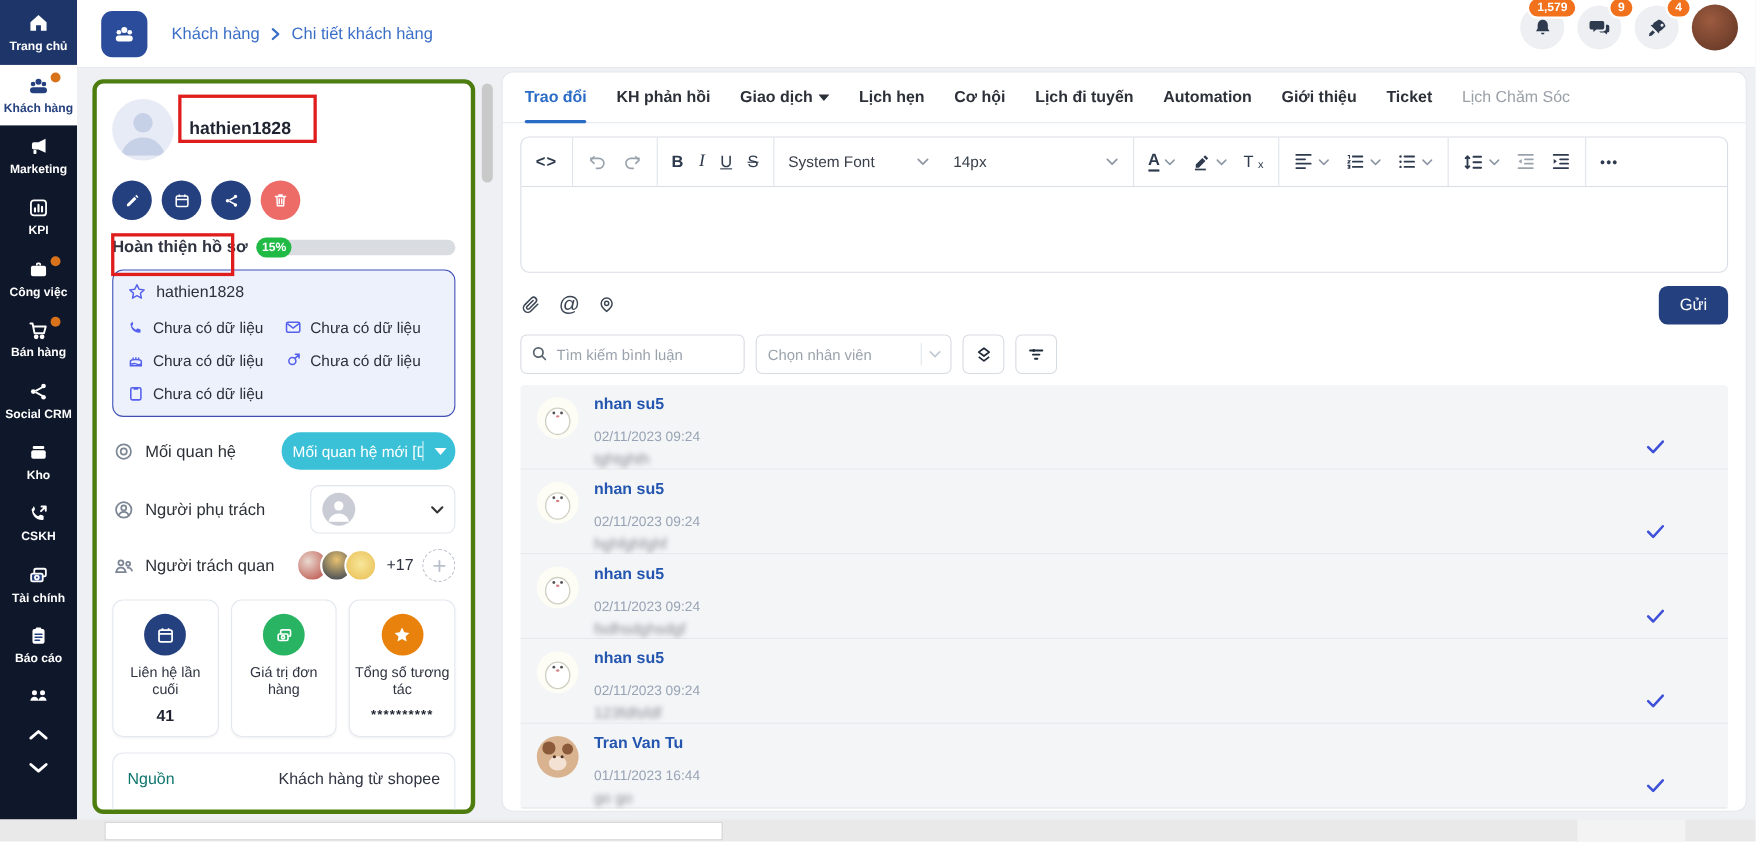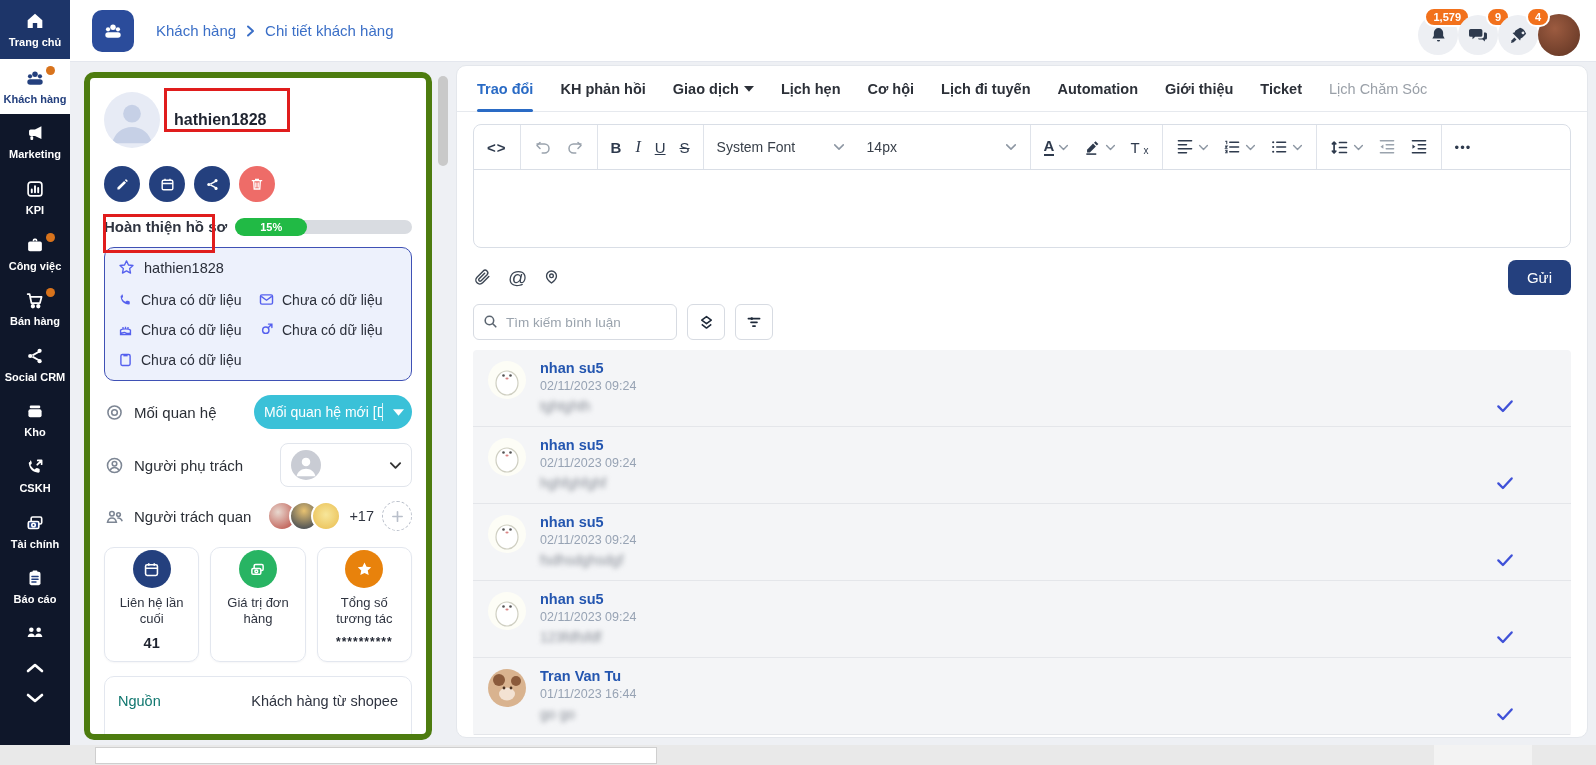--- a/index.html
+++ b/index.html
@@ -17,37 +17,37 @@
   .side-foot { display:flex; flex-direction:column; align-items:center; gap:18px; color:#fff; margin-top:6px; }
   .side-foot .fi { cursor:pointer; }
   .side-gap { flex:0 0 26px; }
 
   
   .header { position:absolute; left:70px; top:0; right:0; height:62px; background:#fff; border-bottom:1px solid #e4e7ee; z-index:5; display:flex; align-items:center; }
   .crumb-btn { width:42px; height:42px; border-radius:10px; background:#2b4c9b; color:#fff; display:flex; align-items:center; justify-content:center; margin-left:22px; cursor:pointer; }
   .breadcrumb { display:flex; align-items:center; gap:10px; margin-left:22px; font-size:15px; color:#3b6fc7; }
   .crumb { cursor:pointer; }
   .crumb-sep { color:#3b6fc7; }
-  .top-right { position:absolute; right:16px; top:14px; display:flex; align-items:center; gap:0; }
+  .top-right { position:absolute; right:16px; top:4px; display:flex; align-items:center; gap:12px; }
   .icirc { position:relative; width:40px; height:40px; border-radius:50%; background:#edeff3; color:#2e3a4d; display:flex; align-items:center; justify-content:center; cursor:pointer; }
   .badge { position:absolute; top:-8px; right:-12px; background:#f2711c; color:#fff; font-size:11px; font-weight:700; border-radius:10px; padding:2px 7px; border:2px solid #fff; white-space:nowrap; }
   .user-avatar { width:42px; height:42px; border-radius:50%; background:radial-gradient(circle at 40% 35%, #9c5b40, #5e3322); cursor:pointer; }
 
   
-  .cust { position:absolute; left:84px; top:72px; width:348px; height:668px; background:#fff; border:6px solid #4d7c0f; border-radius:10px; padding:14px 14px; overflow:hidden; z-index:3; }
+  .cust { position:absolute; left:84px; top:72px; width:348px; height:668px; background:#fff; border:4px solid #4d7c0f; border-radius:10px; padding:14px 14px; overflow:hidden; z-index:3; }
   .cust-head { display:flex; align-items:center; gap:14px; }
   .big-avatar { width:56px; height:56px; border-radius:50%; background:#e7ebf5; overflow:hidden; flex:0 0 56px; }
   .cust-name { font-size:16px; font-weight:700; color:#1f2430; }
   .actions { display:flex; gap:9px; margin-top:18px; }
   .act { width:36px; height:36px; border-radius:50%; background:#24407e; color:#fff; display:flex; align-items:center; justify-content:center; cursor:pointer; }
   .act.red { background:#ee6c68; }
   .prog-row { display:flex; align-items:center; margin-top:16px; gap:8px; }
   .prog-lbl { font-size:15px; color:#2f3440; white-space:nowrap;font-weight:bold; }
   .prog-track { position:relative; flex:1; height:14px; border-radius:8px; background:#d9dce1; }
-  .prog-pill { position:absolute; left:0; top:-2px; background:#21ba45; color:#fff; font-size:11px; font-weight:700; border-radius:9px; padding:3px 25px; }
+  .prog-pill { position:absolute; left:0; top:-2px; background:#21ba45; color:#fff; font-size:11px; font-weight:700; border-radius:9px; padding:3px 5px; }
   .infobox { margin-top:12px; background:#edf1fc; border:1.5px solid #3f51b5; border-radius:10px; padding:10px 12px 12px; }
   .inforow { display:flex; align-items:center; gap:8px; font-size:14.5px; color:#2b2f3a; }
   .infogrid { display:grid; grid-template-columns:1fr 1fr; row-gap:13px; margin-top:14px; }
   .ifield { display:flex; align-items:center; gap:7px; font-size:14px; color:#2b2f3a; }
   .ifield .ic { color:#5560ee; }
   .label-row { display:flex; align-items:center; margin-top:14px; gap:8px; }
   .lr-icon { color:#7d8694; flex:0 0 22px; }
   .lr-text { font-size:15px; color:#2b2f36; flex:1; }
   .rel-btn { position:relative; width:158px; height:34px; background:#3ac1d8; border-radius:17px; color:#fff; font-size:14px; display:flex; align-items:center; overflow:hidden; cursor:pointer; padding-left:10px; }
   .rel-btn .rel-txt { white-space:nowrap; overflow:hidden; flex:1; }
@@ -56,21 +56,21 @@
   .assign-box { position:relative; width:132px; height:44px; border:1px solid #e1e5ec; border-radius:8px; display:flex; align-items:center; padding:0 10px; cursor:pointer; background:#fff; }
   .assign-av { width:30px; height:30px; border-radius:50%; background:#c9ccd4; overflow:hidden; }
   .assign-box .chev { position:absolute; right:9px; color:#333; }
   .related { display:flex; align-items:center; }
   .rel-avs { display:flex; }
   .rel-av { width:30px; height:30px; border-radius:50%; border:2px solid #fff; margin-left:-8px; }
   .rel-av:first-child { margin-left:0; }
   .rel-more { font-size:14.5px; color:#2f3440; margin:0 8px 0 8px; }
   .add-circle { width:30px; height:30px; border-radius:50%; border:1.6px dashed #b9bfca; display:flex; align-items:center; justify-content:center; color:#b9bfca; cursor:pointer; }
   .stats { display:flex; gap:11px; margin-top:16px; }
-  .stat { flex:1; border:1px solid #e3e7ef; border-radius:10px; padding:2px 4px 10px; display:flex; flex-direction:column; align-items:center; gap:7px; box-shadow:0 1px 2px rgba(20,30,60,.04); cursor:pointer; }
+  .stat { flex:1; border:1px solid #e3e7ef; border-radius:10px; padding:12px 4px 10px; display:flex; flex-direction:column; align-items:center; gap:7px; box-shadow:0 1px 2px rgba(20,30,60,.04); cursor:pointer; }
   .stat-ic { width:38px; height:38px; border-radius:50%; display:flex; align-items:center; justify-content:center; color:#fff; }
   .stat-lbl { font-size:13px; color:#2f3440; text-align:center; line-height:1.25; }
   .stat-val { font-size:14.5px; font-weight:700; color:#1f2430; }
   .meta { margin-top:14px; border:1px solid #e3e7ef; border-radius:10px; padding:4px 0; }
   .meta-row { display:flex; justify-content:space-between; align-items:center; padding:12px 13px; font-size:14.5px; }
   .meta-lbl { color:#0f766e; }
   .meta-val { color:#2f3440; }
   .meta-val.link { color:#3b6fc7; cursor:pointer; }
   .redbox { position:absolute; border:3px solid #e01d1d; background:transparent; z-index:4; pointer-events:none; }
   .lscroll { position:absolute; left:438px; top:76px; width:10px; height:90px; border-radius:5px; background:#c9c9c9; z-index:4; cursor:pointer; }
@@ -117,21 +117,21 @@
   .emp-sel { width:178px; height:36px; border:1px solid #d7dbe2; border-radius:6px; display:flex; align-items:center; padding:0 8px 0 10px; font-size:13.5px; color:#9aa3ad; cursor:pointer; }
   .emp-sel .etxt { flex:1; }
   .emp-sel .ediv { width:1px; height:20px; background:#e1e5eb; margin-right:6px; }
   .sq-btn { width:38px; height:36px; border:1px solid #d7dbe2; border-radius:6px; background:#fff; display:flex; align-items:center; justify-content:center; color:#1f2a3a; cursor:pointer; }
 
   .comments { position:relative; margin:10px 16px 0; height:386px; overflow:hidden; border-radius:4px; }
   .comment { position:relative; height:77px; background:#f4f5f7; border-bottom:1px solid #e4e6ea; display:flex; padding:10px 14px; }
   .c-av { width:40px; height:40px; border-radius:50%; flex:0 0 40px; overflow:hidden; }
   .c-body { margin-left:13px; }
   .c-name { font-size:14.5px; font-weight:700; color:#2456b0; cursor:pointer; }
-  .c-time { font-size:12.5px; color:#97a3b4; margin-top:3px; }
+  .c-time { font-size:12.5px; color:#97a3b4; margin-top:14px; }
   .c-text { font-size:14px; color:#8a8f98; margin-top:5px; filter:blur(2.5px); }
   .c-check { position:absolute; right:56px; bottom:12px; cursor:pointer; }
 
   .bottom-strip { position:absolute; left:0; bottom:0; width:1596px; height:20px; background:#e9e9e9; z-index:7; }
   .bs-white { position:absolute; left:95px; bottom:1px; width:562px; height:17px; background:#fff; border:1px solid #cfcfcf; }
   .bs-light { position:absolute; left:1434px; bottom:0; width:98px; height:20px; background:#f3f3f3; }
 </style>
 </head>
 <body>
 
@@ -721,20 +721,29 @@
   <div class="filter-row">
     <div class="search-box">
       <span class="search-ic">
           <svg width="17" height="17" viewBox="0 0 24 24" fill="none" stroke="currentColor" stroke-width="2.2" stroke-linecap="round">
             <circle cx="10.5" cy="10.5" r="6"></circle>
             <path d="m15.2 15.2 4.3 4.3"></path>
           </svg>
         </span>
       <input type="text" placeholder="Tìm kiếm bình luận" style="">
     </div>
+    <div class="emp-sel">
+      <span class="etxt">Chọn nhân viên</span>
+      <span class="ediv"></span>
+      <span>
+          <svg width="12" height="8" viewBox="0 0 14 9" fill="none" stroke="#c3cad2" stroke-width="1.8" stroke-linecap="round" stroke-linejoin="round">
+            <path d="m2 2 5 5 5-5"></path>
+          </svg>
+        </span>
+    </div>
     <div class="sq-btn">
       <svg width="19" height="19" viewBox="0 0 24 24" fill="none" stroke="#1f2a3a" stroke-width="2" stroke-linejoin="round">
           <path d="M12 4.5 18 9l-6 4.5L6 9z"></path>
           <path d="m6 14.5 6 4.5 6-4.5"></path>
         </svg>
     </div>
     <div class="sq-btn">
       <svg width="18" height="18" viewBox="0 0 24 24" fill="none" stroke="#1f2a3a" stroke-width="2.2" stroke-linecap="round">
           <path d="M4.5 7.5h15M8 12.5h8M10.5 17.5h3"></path>
           <circle cx="9" cy="7.5" r="1.7" fill="#1f2a3a" stroke="none"></circle>

